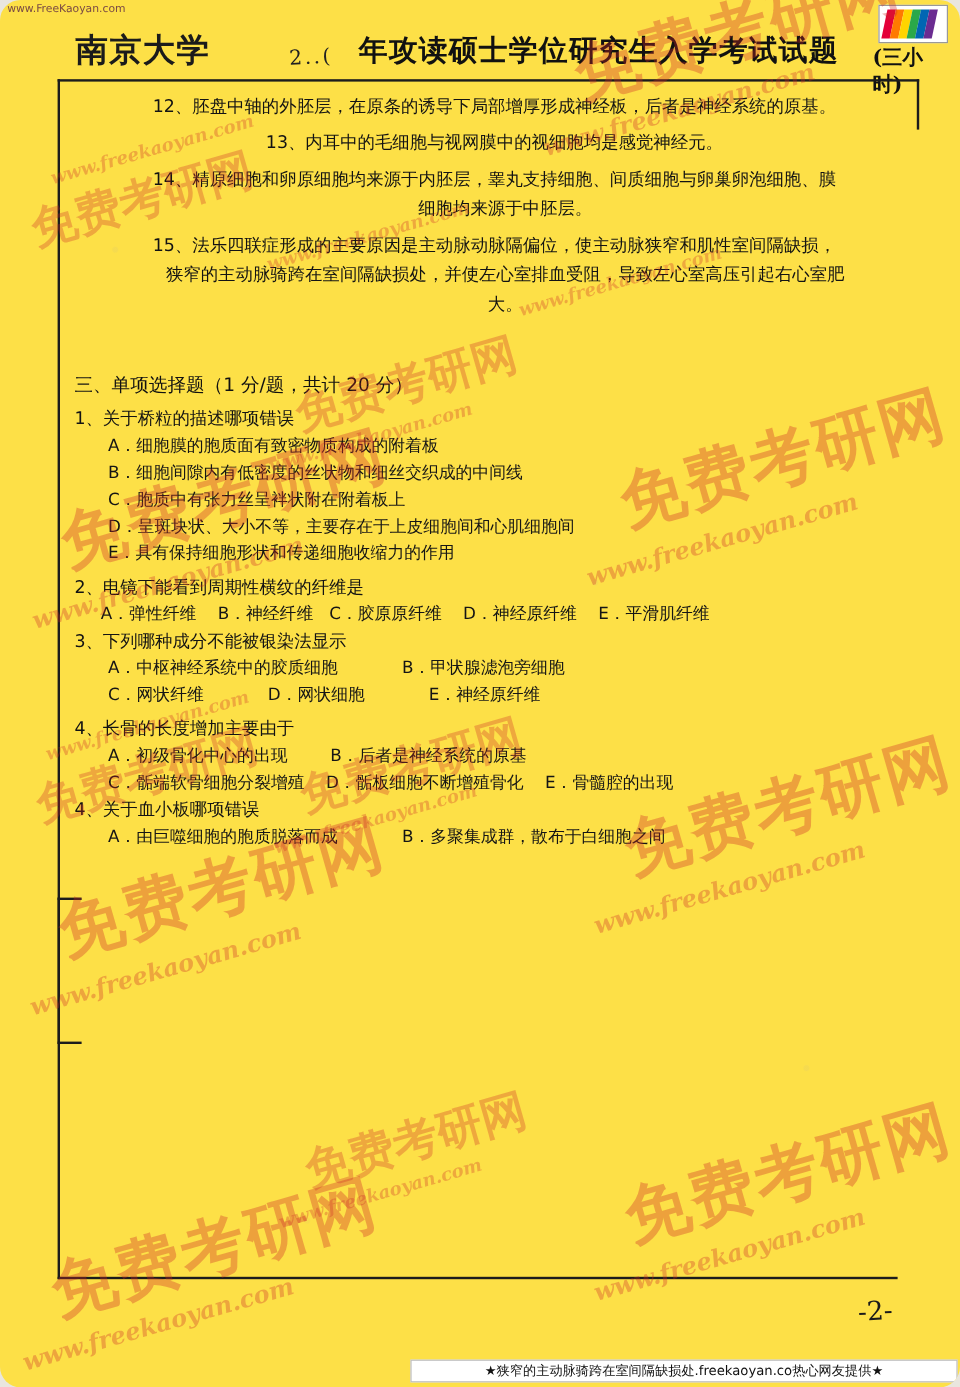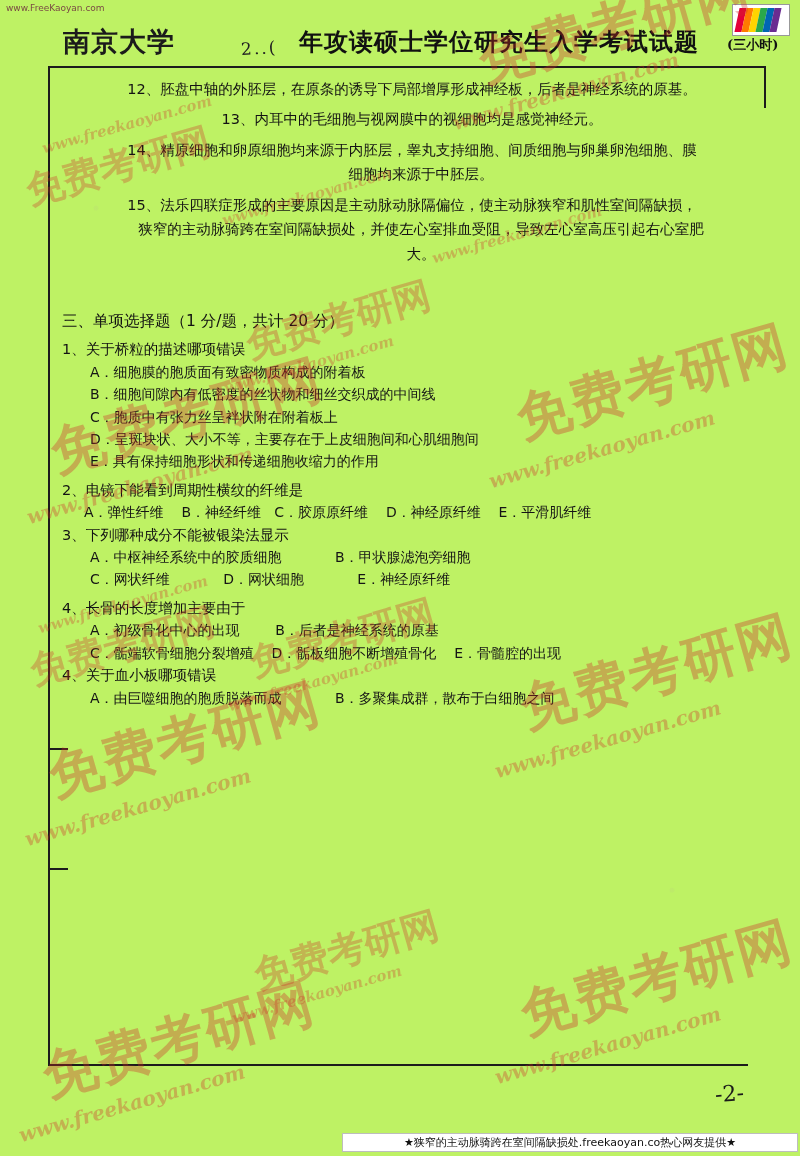--- a/index.html
+++ b/index.html
@@ -10,22 +10,23 @@
     width: 800px;
     height: 1156px;
     background: #e9e6de;
     font-family: "DejaVu Sans", sans-serif;
     overflow: hidden;
   }
   .page {
     position: relative;
     width: 800px;
     height: 1156px;
-    background: #bef264;
+    background: #fde047;
     overflow: hidden;
+    border-radius: 17px;
   }
   
   .paper-noise {
     position: absolute;
     inset: 0;
     background:
       radial-gradient(circle at 12% 18%, rgba(180,170,150,0.10) 0 2px, transparent 3px),
       radial-gradient(circle at 62% 42%, rgba(180,170,150,0.10) 0 2px, transparent 3px),
       radial-gradient(circle at 84% 77%, rgba(180,170,150,0.10) 0 2px, transparent 3px),
       radial-gradient(circle at 32% 88%, rgba(180,170,150,0.08) 0 2px, transparent 3px);
@@ -103,21 +104,21 @@
     font-weight: bold;
     color: #111;
     letter-spacing: 1px;
     text-align: right;
   }
   .title-sub {
     position: absolute;
     left: 676px;
     top: 14px;
     font-family: "DejaVu Serif", serif;
-    font-size: 13px;
+    font-size: 17px;
     font-weight: bold;
     color: #111;
   }
   
   .frame-left {
     position: absolute;
     left: 48px;
     top: 66px;
     width: 2px;
     height: 1000px;

